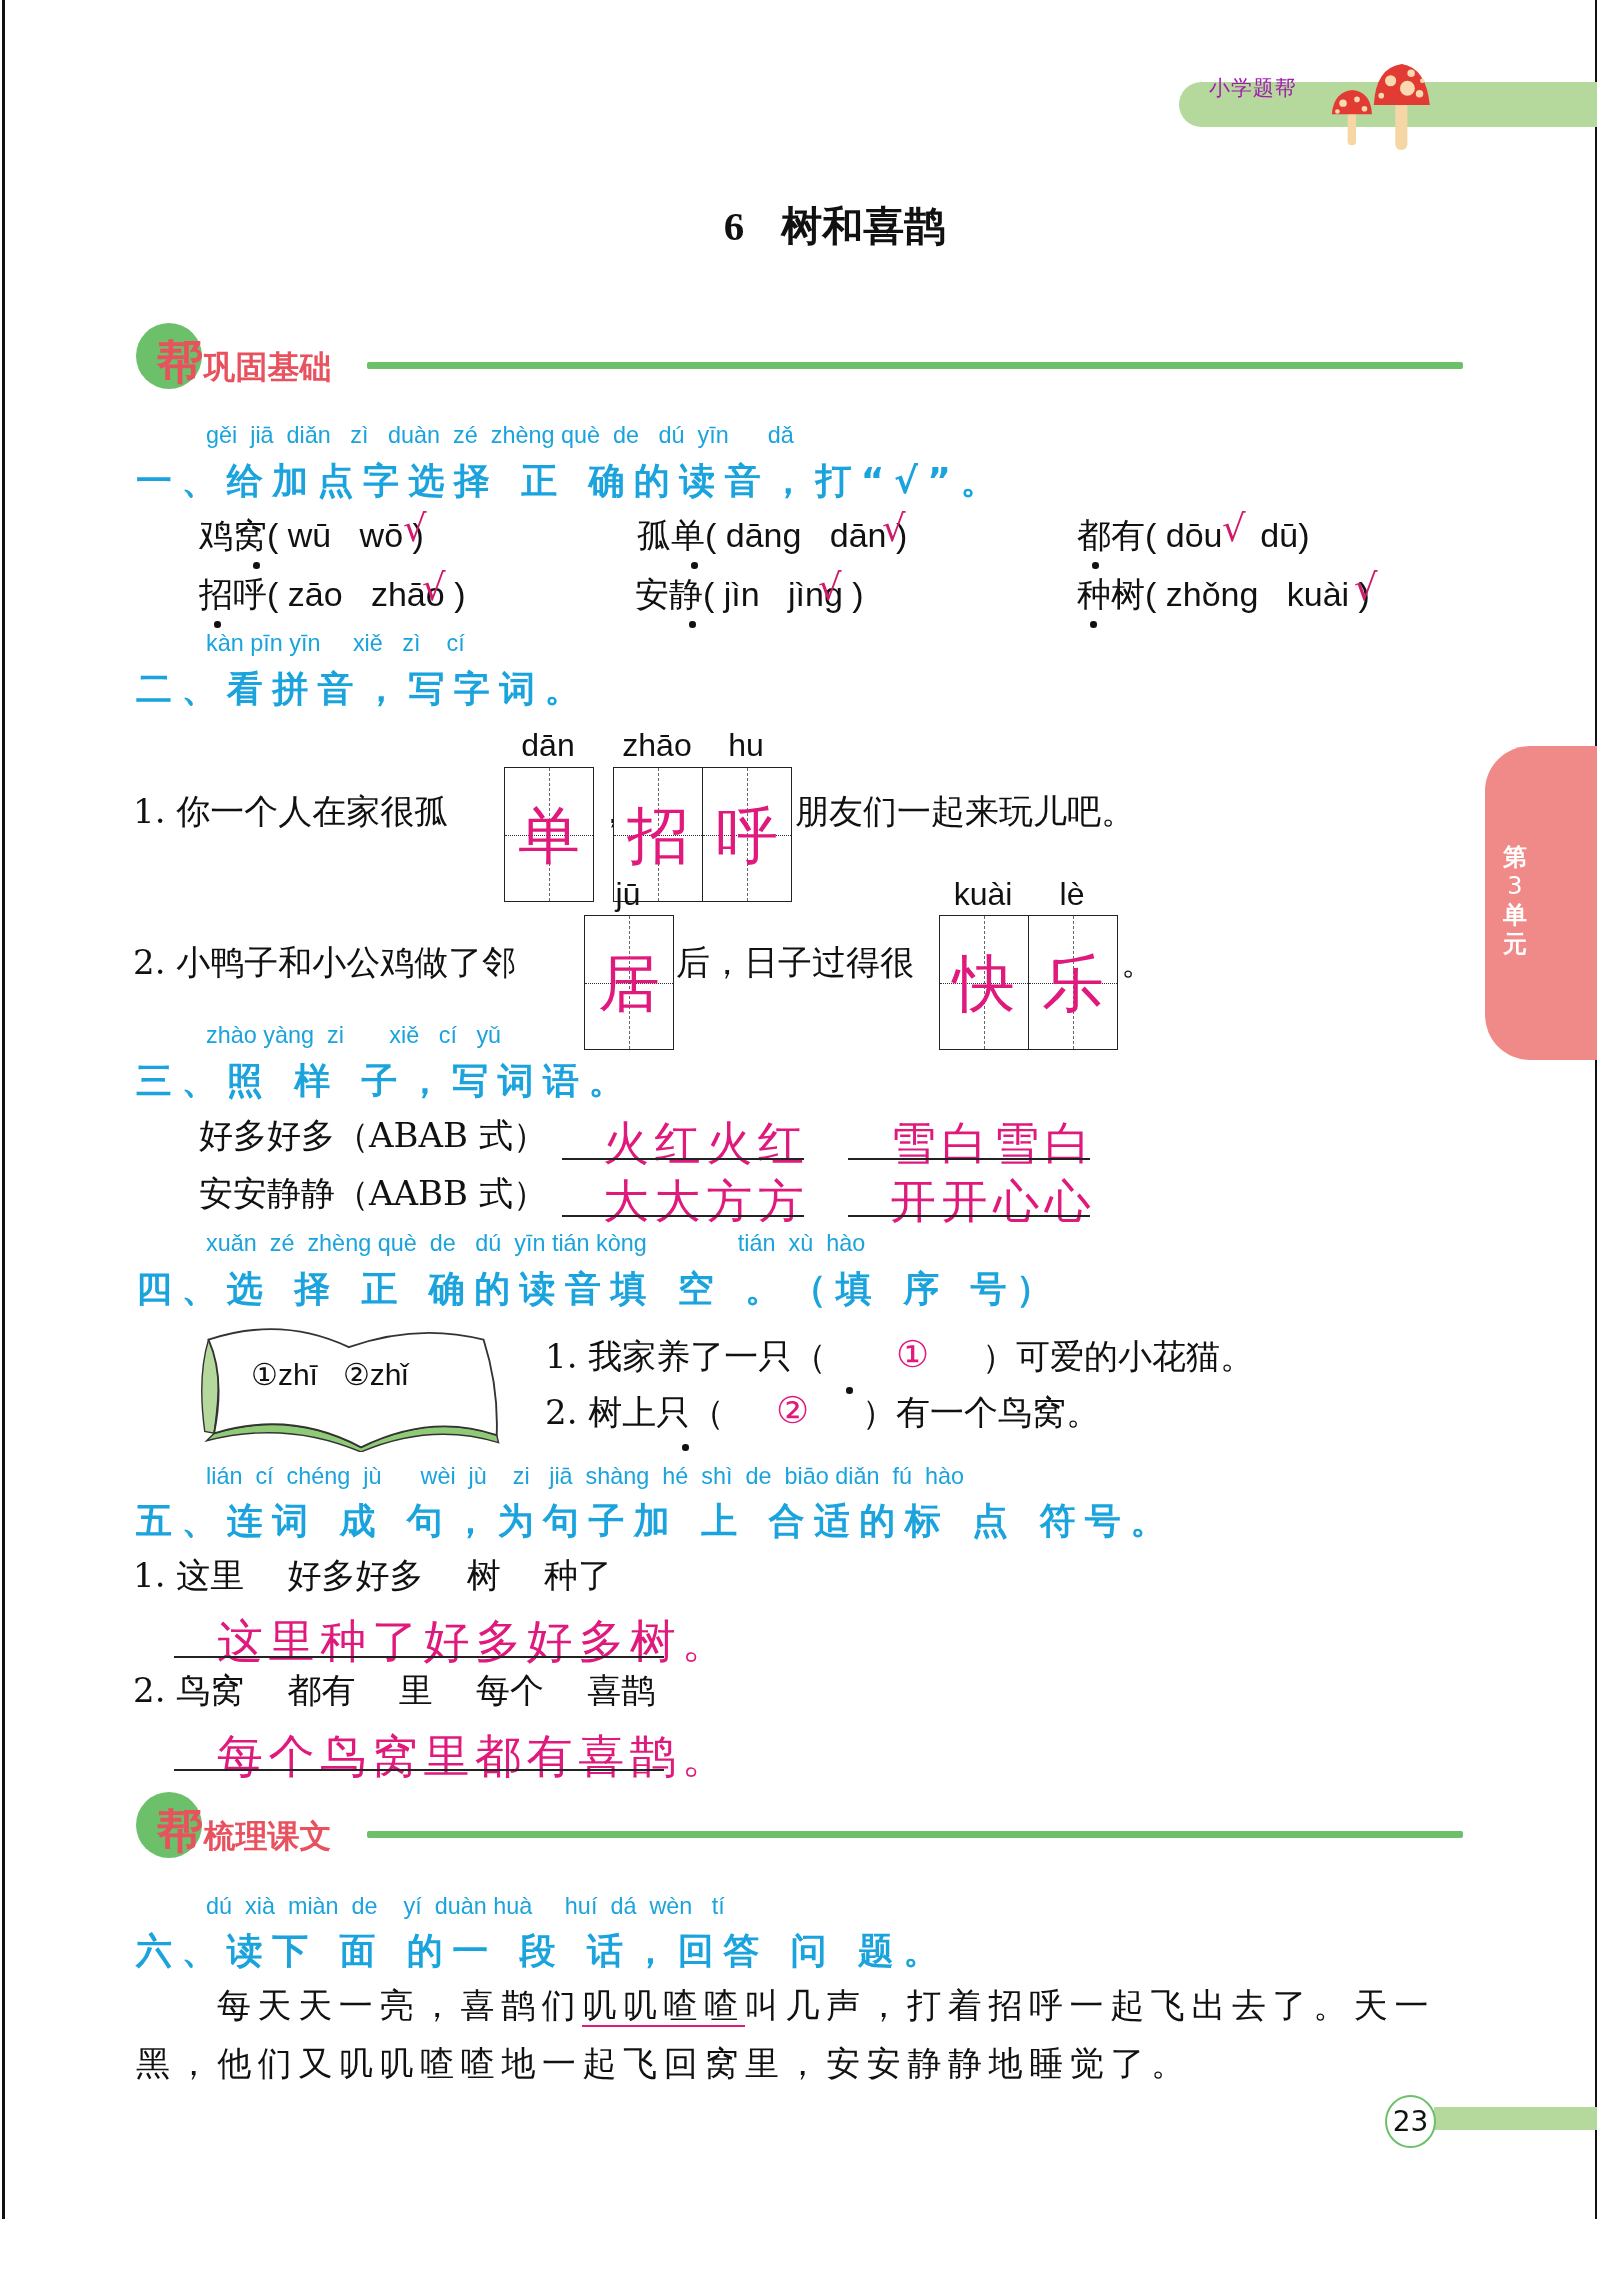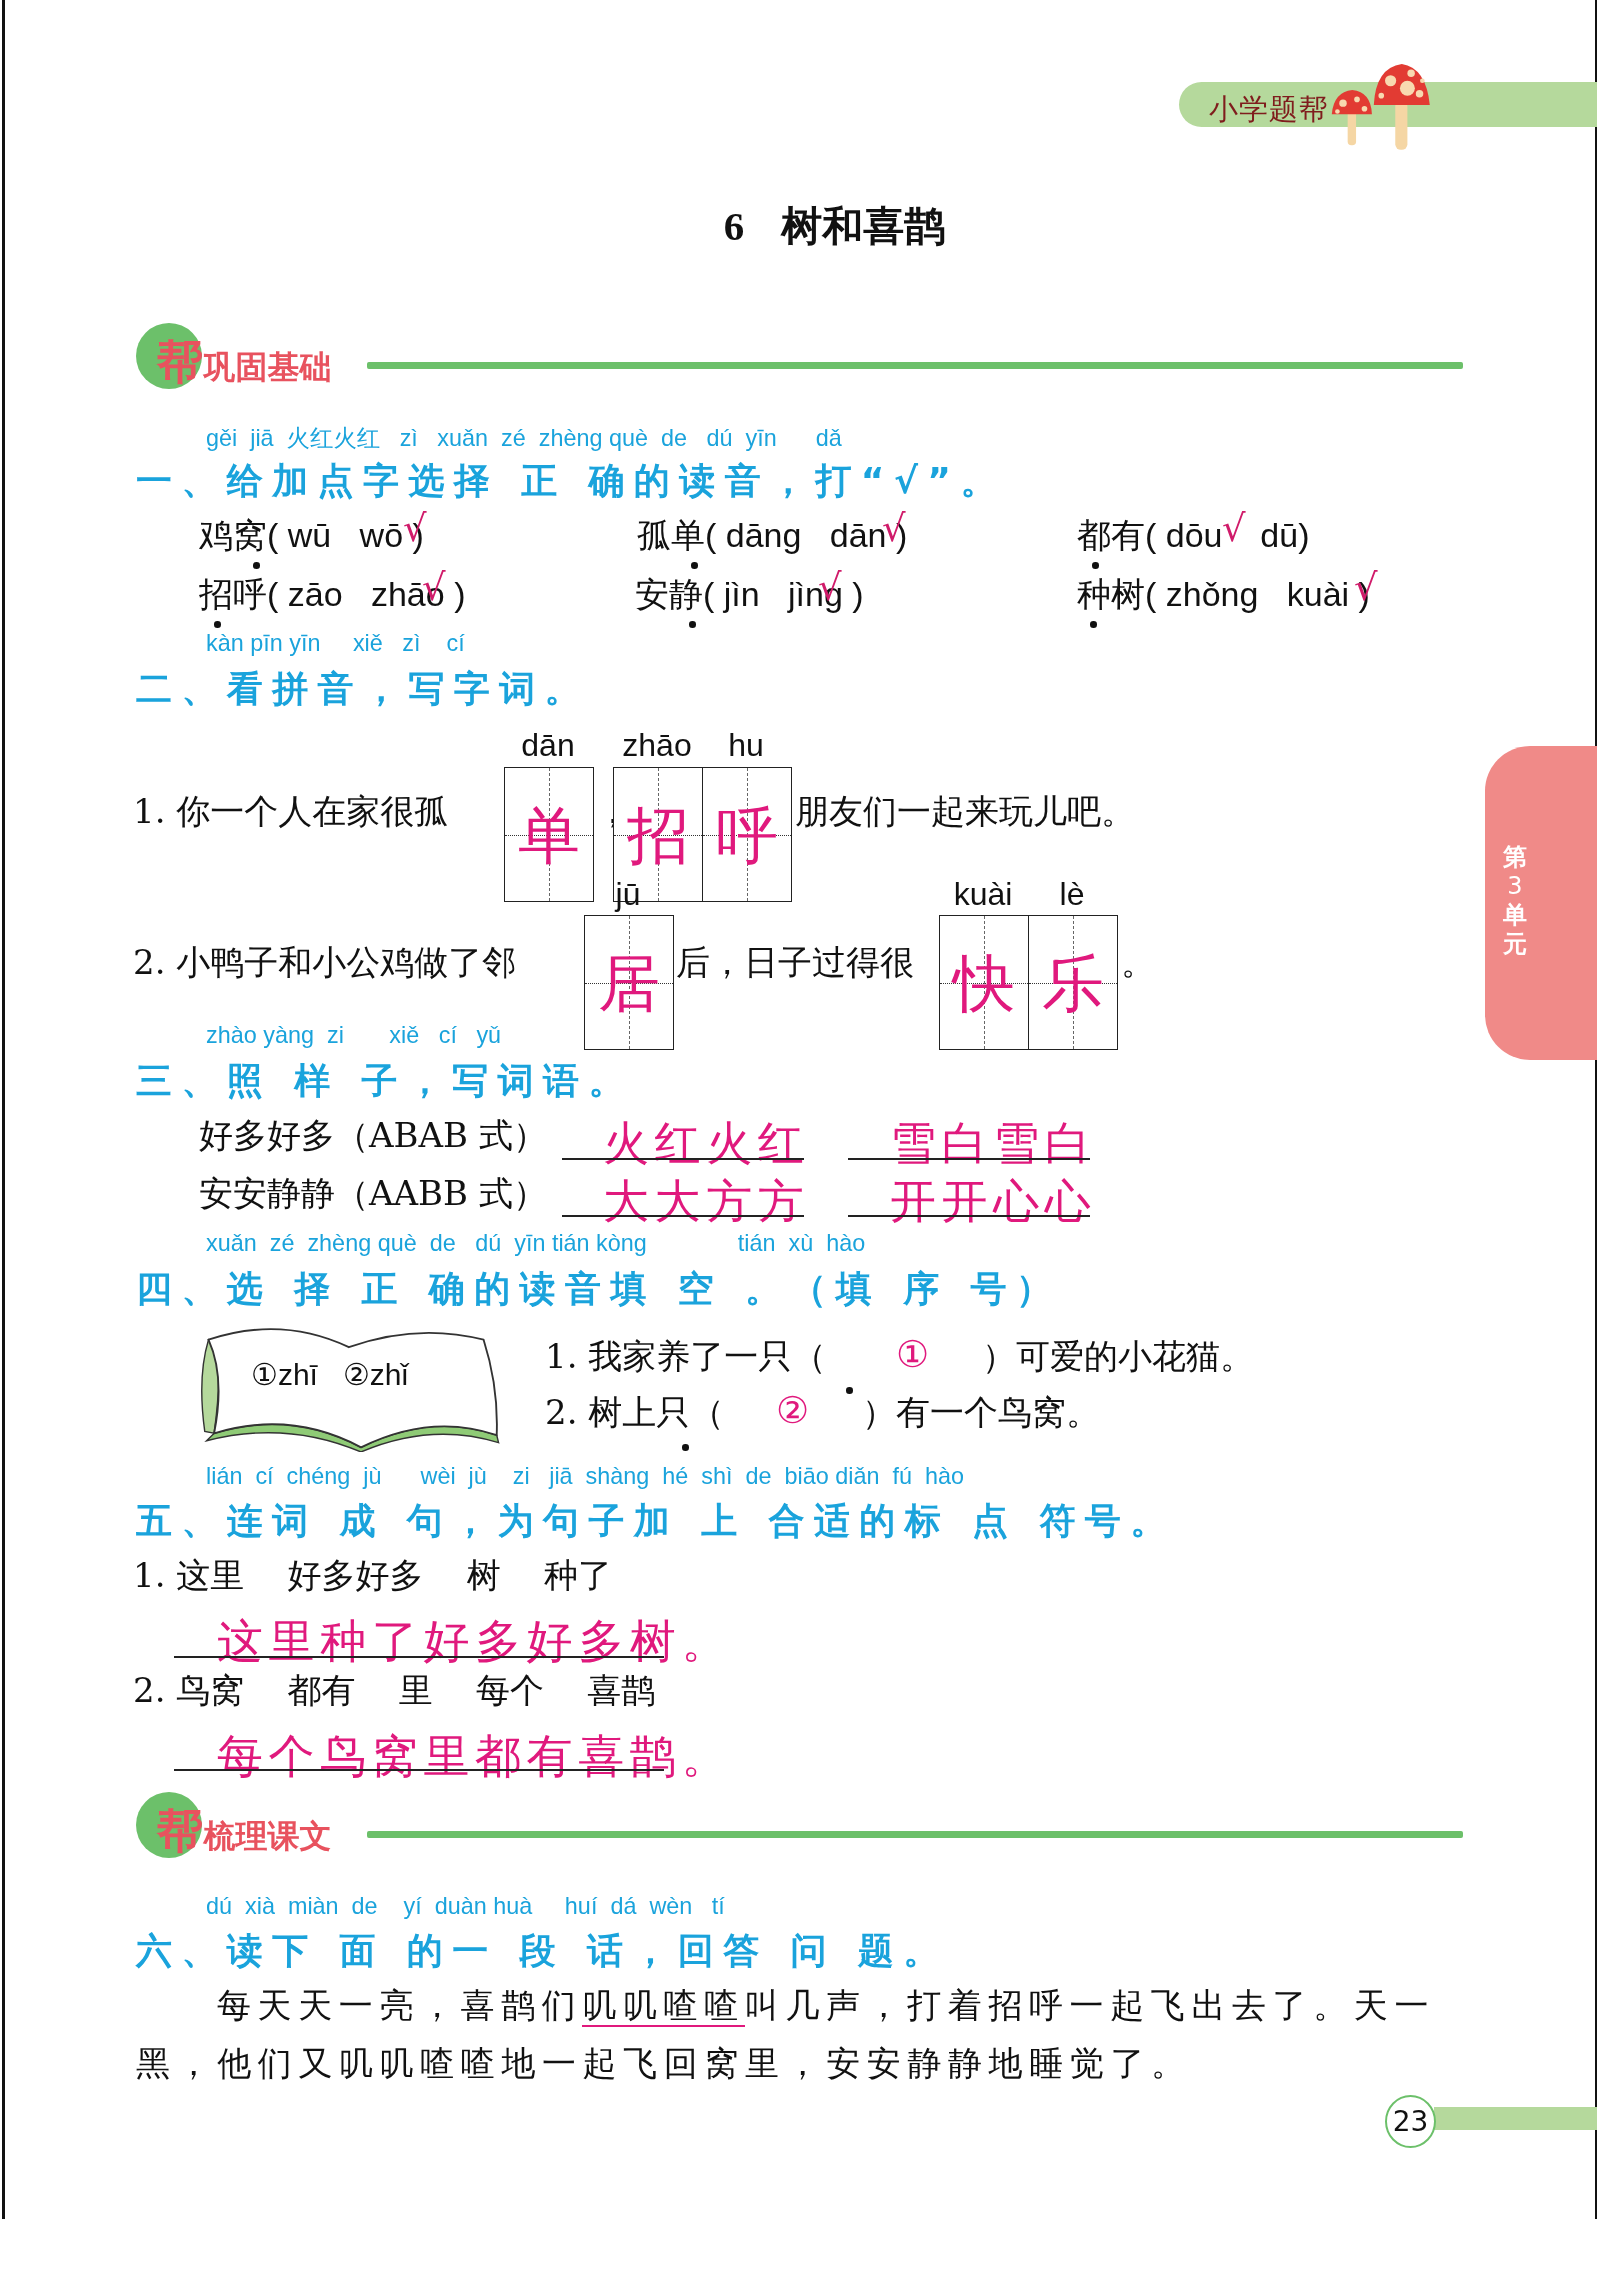--- a/index.html
+++ b/index.html
@@ -4,21 +4,21 @@
 <style>
   html, body { margin:0; padding:0; background:#ffffff; }
   body { width:1597px; height:2285px; position:relative; overflow:hidden;
          font-family:"DejaVu Serif","Liberation Serif",serif; color:#111; }
   .abs { position:absolute; }
   .border-left { left:1.9px; top:0; width:2.8px; height:2219px; background:#111; }
   .border-right { left:1595px; top:0; width:2.8px; height:2219px; background:#111; }
 
   
   .header-bar { left:1179px; top:82px; width:419px; height:45px; background:#b5d99c; border-radius:22.5px 0 0 22.5px; }
-  .header-text { left:1209px; top:90px; font-family:"DejaVu Sans",sans-serif; font-size:29px; color:#7f1d1d; letter-spacing:0.9px; }
+  .header-text { left:1209px; top:74px; font-family:"DejaVu Sans",sans-serif; font-size:21px; color:#a21caf; letter-spacing:0.9px; }
   .mushroom { position:absolute; }
 
   .page-title { left:0; width:1597px; top:199px; text-align:center; font-family:"DejaVu Sans",sans-serif; font-weight:bold; font-size:41px; color:#111;margin-left:36px; }
   .page-title .num { font-family:"Liberation Serif",serif; margin-right:37px; }
 
   
   .sec-badge { width:66px; height:66px; border-radius:50%; background:#6cc06a; }
   .sec-text { font-family:Liberation Mono, monospace; font-weight:bold; color:#e8525e; }
   .sec-text .big { font-size:47px; }
   .sec-text .small { font-size:32px; }
@@ -90,21 +90,21 @@
 </div>
 
 <div class="abs" style="left:136px;top:323px;width:225px;height:75px">
   <div class="abs sec-badge" style="left:0;top:0"></div>
   <div class="abs sec-text" style="left:20.6px;top:7.5px;white-space:nowrap">
     <span class="big">帮</span><span class="small">巩固基础</span>
   </div>
 </div>
 <div class="abs sec-line" style="left:367px;top:362px;width:1096px"></div>
 
-<div class="abs pinyin-hint" style="left:206px;top:422px">gěi  jiā  火红火红   zì   xuǎn  zé  zhèng què  de   dú  yīn      dǎ</div>
+<div class="abs pinyin-hint" style="left:206px;top:422px">gěi  jiā  diǎn   zì   duàn  zé  zhèng què  de   dú  yīn      dǎ</div>
 <div class="abs q-head" style="left:136px;top:457px">一、给加点字选择 正 确的读音，打“√”。</div>
 
 <div class="abs" style="left:199px;top:513px">
   <span class="body-txt">鸡窝</span><span class="py">( <span>wū</span>&nbsp;&nbsp;&nbsp;<span>wō</span> )</span>
   <span class="abs check" style="left:204px;top:-5.6px">√</span>
   <div class="abs dot" style="left:54px;top:49px"></div>
 </div>
 <div class="abs" style="left:637px;top:513px">
   <span class="body-txt">孤单</span><span class="py">( <span>dāng</span>&nbsp;&nbsp;&nbsp;<span>dān</span> )</span>
   <span class="abs check" style="left:245px;top:-5.6px">√</span>

